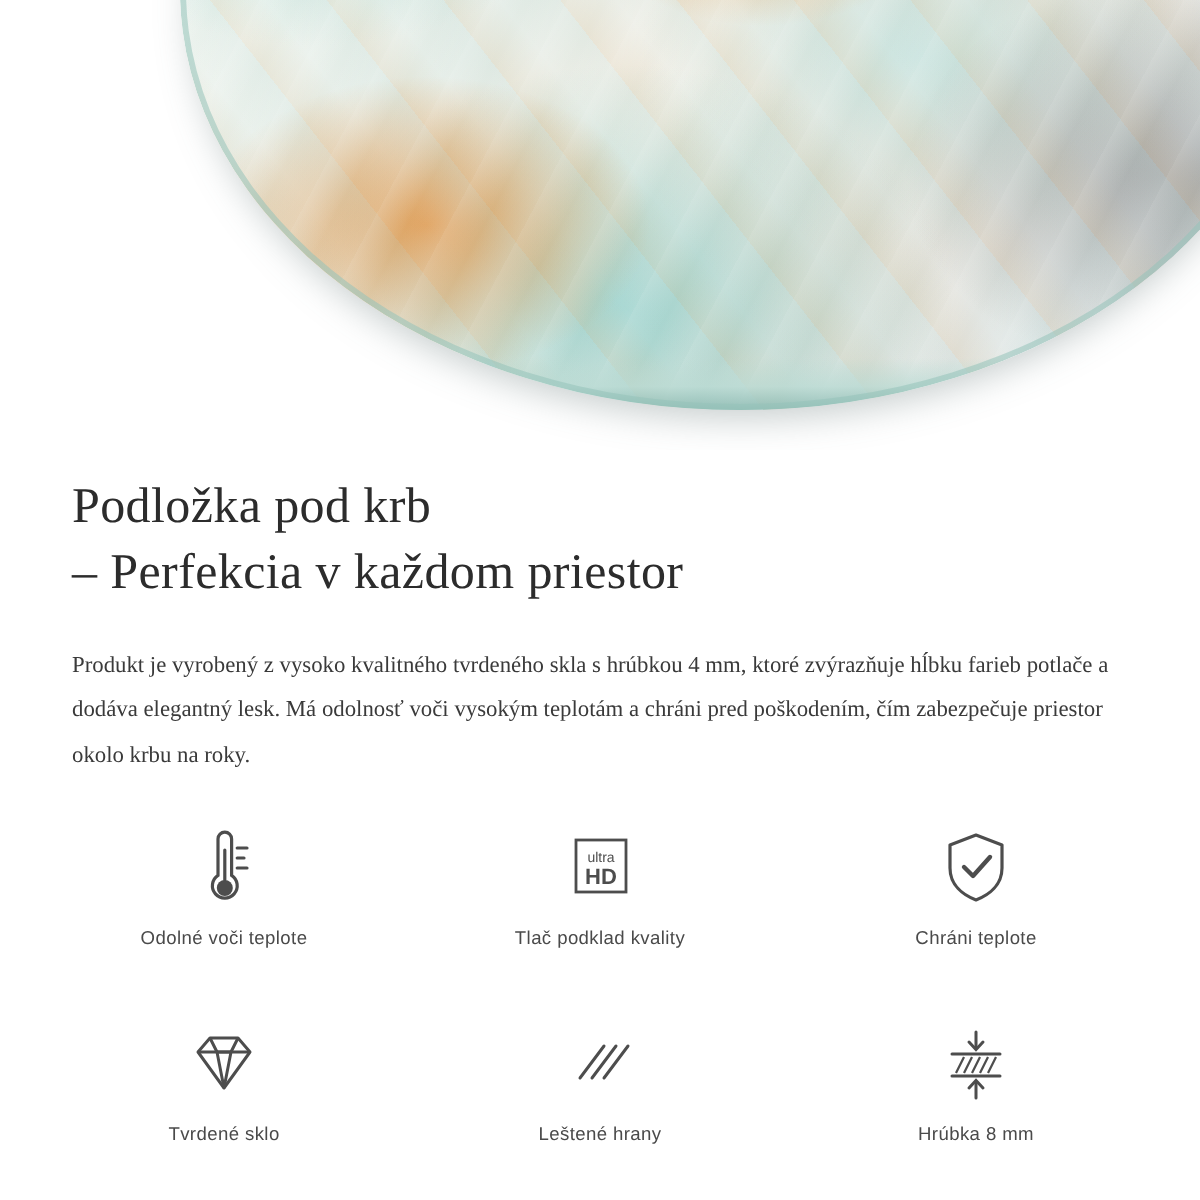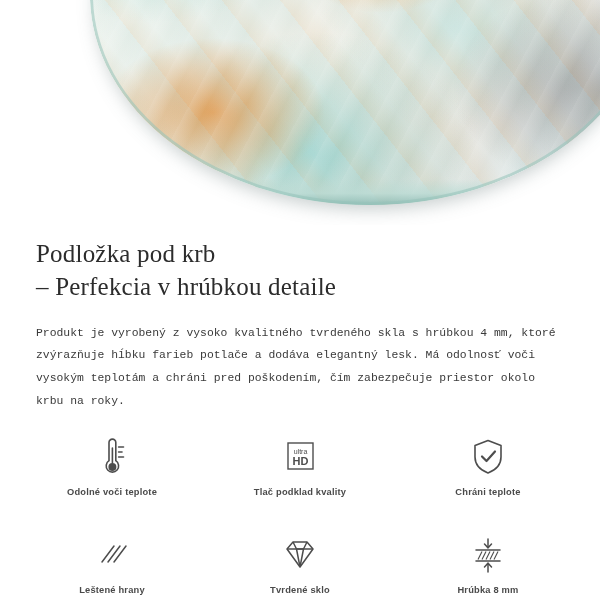--- a/index.html
+++ b/index.html
@@ -83,21 +83,21 @@
     font-family: "Liberation Serif", serif;
     font-size: 25px;
     line-height: 1.33;
     color: #2c2c2c;
     font-weight: 400;
     margin: 0 0 18px 0;
     letter-spacing: 0.2px;
   }
   .headline .line2 { display: block; }
   .body-copy {
-    font-family: Liberation Mono, monospace;
+    font-family: Liberation Serif, serif;
     font-size: 11.4px;
     line-height: 2.0;
     color: #3a3a3a;
     margin: 0;
     max-width: 536px;
   }
 
   
   .features {
     position: relative;
@@ -120,42 +120,41 @@
     display: flex;
     align-items: center;
     justify-content: center;
   }
   .feature-label {
     margin-top: 8px;
     font-size: 9.3px;
     color: #4a4a4a;
     text-align: center;
     letter-spacing: 0.2px;
-    font-weight: bold;
   }
   svg { display: block; }
 </style>
 </head>
 <body>
 
 <div class="page">
 
   <div class="hero">
     <div class="hero-inner">
       <div class="hero-veil"></div>
       <div class="hero-edge"></div>
       <div class="hero-rim"></div>
     </div>
 
   </div>
 
   <div class="content">
     <h1 class="headline">
       <span>Podložka pod krb</span>
-      <span class="line2">– Perfekcia v hrúbkou detaile</span>
+      <span class="line2">– Perfekcia v každom priestor</span>
     </h1>
     <p class="body-copy">Produkt je vyrobený z vysoko kvalitného tvrdeného skla s hrúbkou 4 mm, ktoré zvýrazňuje hĺbku farieb potlače a dodáva elegantný lesk. Má odolnosť voči vysokým teplotám a chráni pred poškodením, čím zabezpečuje priestor okolo krbu na roky.</p>
   </div>
 
   <div class="features">
 
     <div class="feature">
       <div class="feature-icon">
         <svg width="40" height="42" viewBox="0 0 40 42">
           <g fill="none" stroke="#4d4d4d" stroke-width="1.6" stroke-linecap="round">
@@ -188,43 +187,43 @@
           <path d="M20 4.5 L33 9.5 V21 c0 8.5 -6.5 13.5 -13 16 -6.5 -2.5 -13 -7.5 -13 -16 V9.5 Z" fill="none" stroke="#4d4d4d" stroke-width="1.6" stroke-linejoin="round"></path>
           <path d="M14 20.5 l4.5 4.5 L27 15.5" fill="none" stroke="#4d4d4d" stroke-width="2.2" stroke-linecap="round" stroke-linejoin="round"></path>
         </svg>
       </div>
       <div class="feature-label">Chráni teplote</div>
     </div>
 
     <div class="feature">
       <div class="feature-icon">
         <svg width="44" height="40" viewBox="0 0 44 40">
-          <g stroke="#4d4d4d" stroke-width="1.5" stroke-linecap="round">
-            <line x1="12" y1="27" x2="24" y2="11"></line>
-            <line x1="18" y1="27" x2="30" y2="11"></line>
-            <line x1="24" y1="27" x2="36" y2="11"></line>
-          </g>
-        </svg>
-      </div>
-      <div class="feature-label">Leštené hrany</div>
-    </div>
-
-    <div class="feature">
-      <div class="feature-icon">
-        <svg width="44" height="40" viewBox="0 0 44 40">
           <g fill="none" stroke="#4d4d4d" stroke-width="1.5" stroke-linejoin="round">
             <path d="M9 14 L15 7 H29 L35 14 L22 32 Z"></path>
             <path d="M9 14 H35"></path>
             <path d="M15 7 L18.5 14 L22 32"></path>
             <path d="M29 7 L25.5 14 L22 32"></path>
             <path d="M18.5 14 H25.5"></path>
           </g>
         </svg>
       </div>
       <div class="feature-label">Tvrdené sklo</div>
+    </div>
+
+    <div class="feature">
+      <div class="feature-icon">
+        <svg width="44" height="40" viewBox="0 0 44 40">
+          <g stroke="#4d4d4d" stroke-width="1.5" stroke-linecap="round">
+            <line x1="12" y1="27" x2="24" y2="11"></line>
+            <line x1="18" y1="27" x2="30" y2="11"></line>
+            <line x1="24" y1="27" x2="36" y2="11"></line>
+          </g>
+        </svg>
+      </div>
+      <div class="feature-label">Leštené hrany</div>
     </div>
 
     <div class="feature">
       <div class="feature-icon">
         <svg width="44" height="42" viewBox="0 0 44 42">
           <g stroke="#4d4d4d" stroke-width="1.5" stroke-linecap="round">
             <line x1="22" y1="5" x2="22" y2="13"></line>
             <path d="M18.5 10 L22 13.8 L25.5 10" fill="none"></path>
             <line x1="10" y1="16" x2="34" y2="16"></line>
             <line x1="10" y1="27" x2="34" y2="27"></line>

